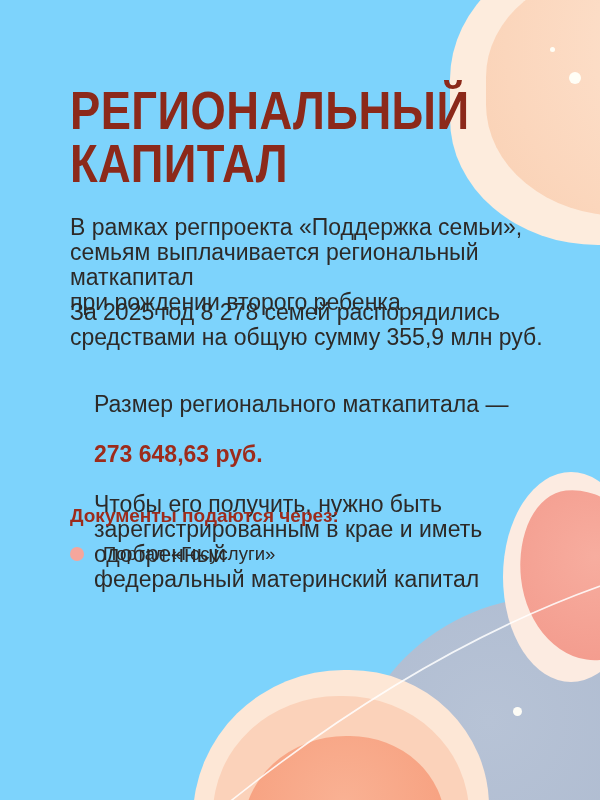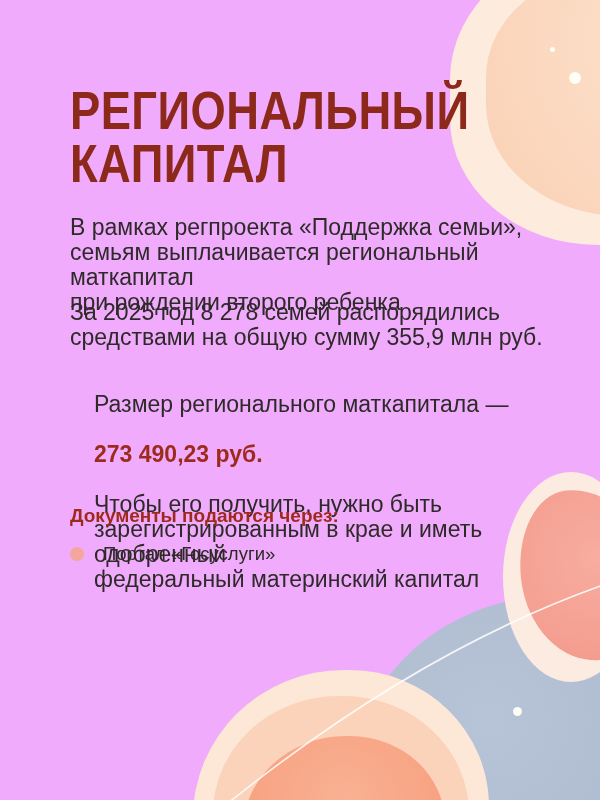--- a/index.html
+++ b/index.html
@@ -2,21 +2,21 @@
 <html><head>
 <meta charset="utf-8">
 <style>
   html, body { margin: 0; padding: 0; }
   body { font-family: "Liberation Sans", sans-serif; }
 
   .poster {
     position: relative;
     width: 600px;
     height: 800px;
-    background: #f0abfc;
+    background: #7dd3fc;
     overflow: hidden;
   }
 
   
   .decor { position: absolute; pointer-events: none; }
 
   .blob-tr-halo {
     left: 450px; top: -55px; width: 352px; height: 300px;
     border-radius: 48% 52% 55% 45%;
     background: #fdecdd;
@@ -145,21 +145,21 @@
 
     <p class="para p-intro">В рамках регпроекта «Поддержка семьи»,
 семьям выплачивается региональный маткапитал
 при рождении второго ребенка</p>
 
     <p class="para p-stats">За 2025 год 8 278 семей распорядились
 средствами на общую сумму 355,9 млн руб.</p>
 
     <div class="para p-size">
       <div class="size-line">Размер регионального маткапитала —</div>
-      <div class="size-line amount">273 490,23 руб.</div>
+      <div class="size-line amount">273 648,63 руб.</div>
       <div class="size-line">Чтобы его получить, нужно быть
 зарегистрированным в крае и иметь одобренный
 федеральный материнский капитал</div>
     </div>
 
     <h2 class="list-header">Документы подаются через:</h2>
 
     <ul class="doc-list">
       <li>
         <span class="bullet-dot"></span>

